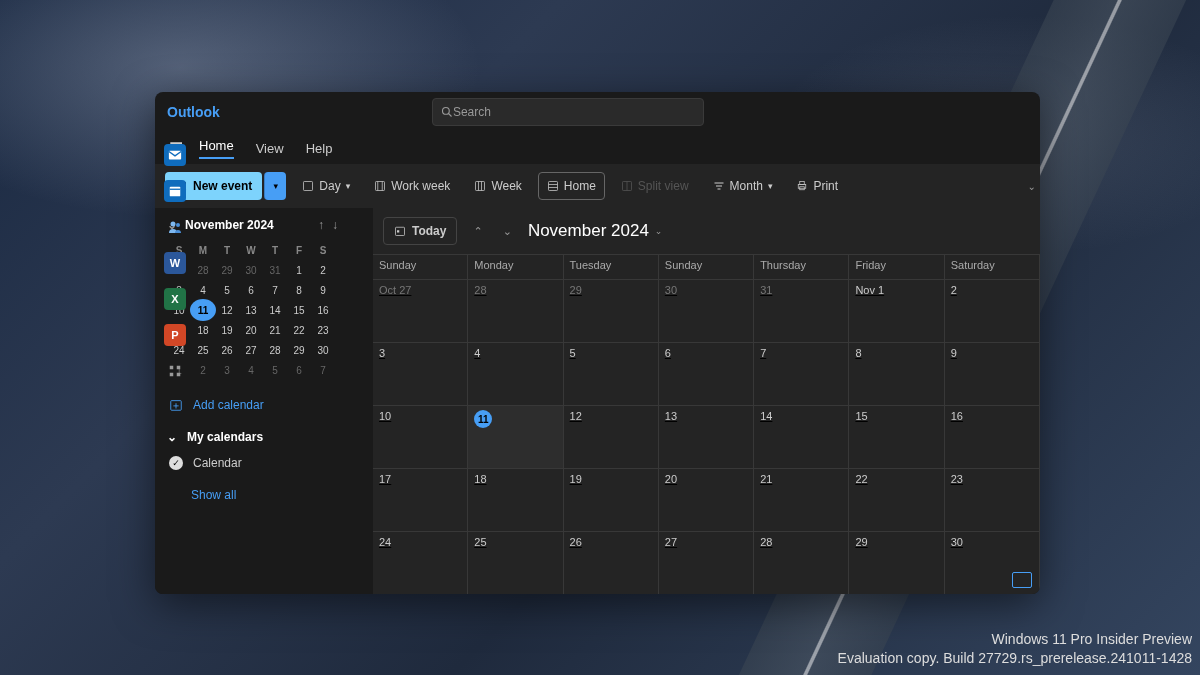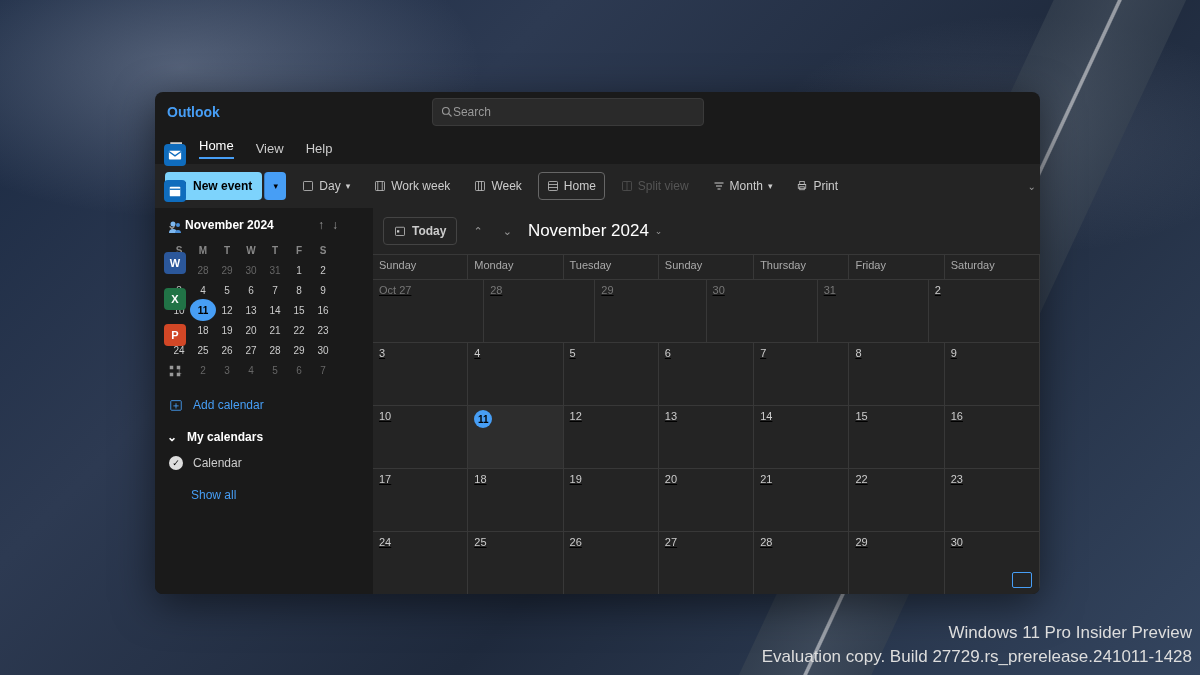--- a/index.html
+++ b/index.html
@@ -46,21 +46,21 @@
 .grid-header { display: flex; height: 24px; }
 .grid-header-cell { flex: 1; border-right: 1px solid #383838; padding: 4px 6px; color: #aaa; font-size: 11px; }
 .grid-body { flex: 1; display: flex; flex-direction: column; }
 .grid-row { flex: 1; display: flex; border-top: 1px solid #383838; text-decoration: underline; }
 .grid-cell { flex: 1; border-right: 1px solid #383838; padding: 4px 6px; color: #ccc; font-size: 11px; cursor: pointer; position: relative; }
 .grid-cell.other-month { color: #777; }
 .grid-cell.today-cell { background: #2d2d2d; }
 .today-badge { display: inline-flex; width: 18px; height: 18px; background: #479ef5; color: #000; border-radius: 50%; align-items: center; justify-content: center; font-weight: 600; font-size: 10px; }
 .app-rail { position: absolute; left: 157px; top: 136px; width: 36px; display: flex; flex-direction: column; align-items: center; gap: 14px; padding-top: 8px; }
 .rail-icon { width: 22px; height: 22px; border-radius: 4px; display: flex; align-items: center; justify-content: center; color: #fff; font-size: 11px; font-weight: bold; cursor: pointer; }
-.watermark { position: absolute; right: 8px; bottom: 6px; text-align: right; color: #ddd; font-size: 17px; line-height: 1.4; }
+.watermark { position: absolute; right: 8px; bottom: 6px; text-align: right; color: #ddd; font-size: 14px; line-height: 1.4; }
 .expand-btn { position: absolute; right: 4px; top: 50%; transform: translateY(-50%); color: #999; font-size: 10px; cursor: pointer; }
 .footer-icon { position: absolute; right: 8px; bottom: 6px; width: 20px; height: 16px; border: 1px solid #479ef5; border-radius: 2px; cursor: pointer; }
 svg { display: block; }
 </style>
 </head>
 <body>
 
 <div class="road"></div>
 
 <div class="window">
@@ -272,20 +272,21 @@
             <div class="grid-header-cell">Friday</div>
             <div class="grid-header-cell">Saturday</div>
           </div>
         <div class="grid-body" id="grid-body">
             <div class="grid-row">
               <div class="grid-cell other-month">Oct 27</div>
               <div class="grid-cell other-month">28</div>
               <div class="grid-cell other-month">29</div>
               <div class="grid-cell other-month">30</div>
               <div class="grid-cell other-month">31</div>
+              <div class="grid-cell">Nov 1</div>
               <div class="grid-cell">2</div>
             </div>
             <div class="grid-row">
               <div class="grid-cell">3</div>
               <div class="grid-cell">4</div>
               <div class="grid-cell">5</div>
               <div class="grid-cell">6</div>
               <div class="grid-cell">7</div>
               <div class="grid-cell">8</div>
               <div class="grid-cell">9</div>

